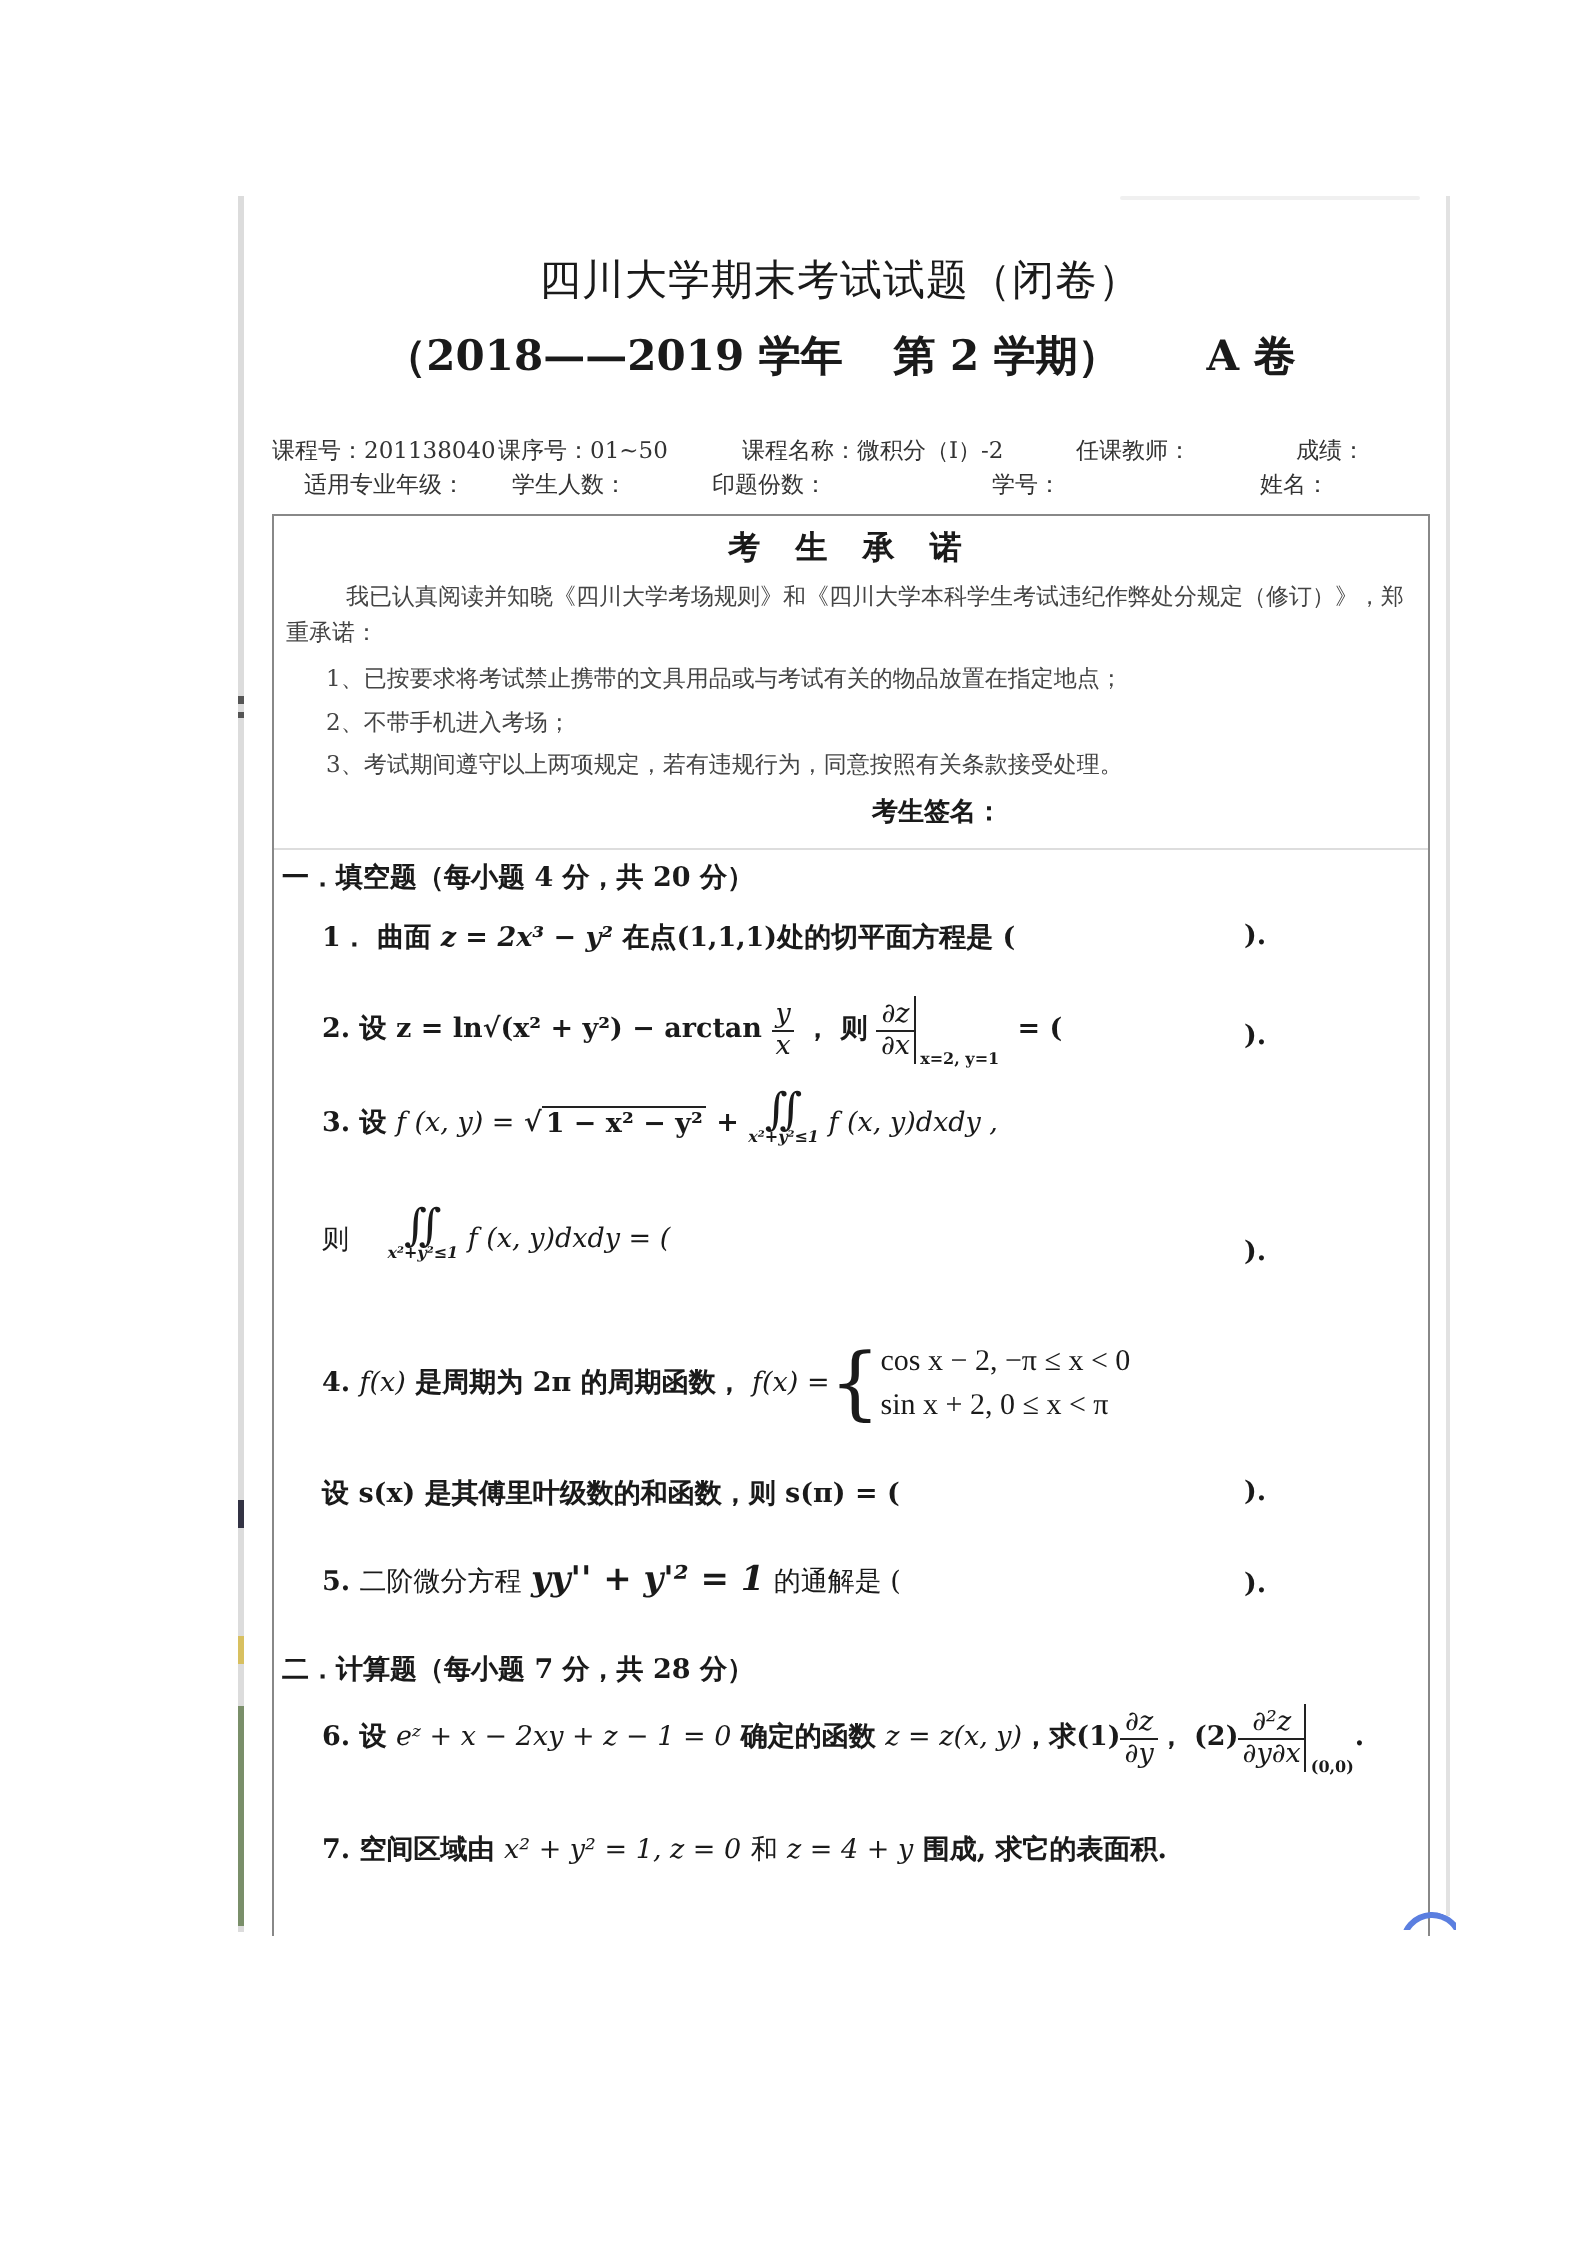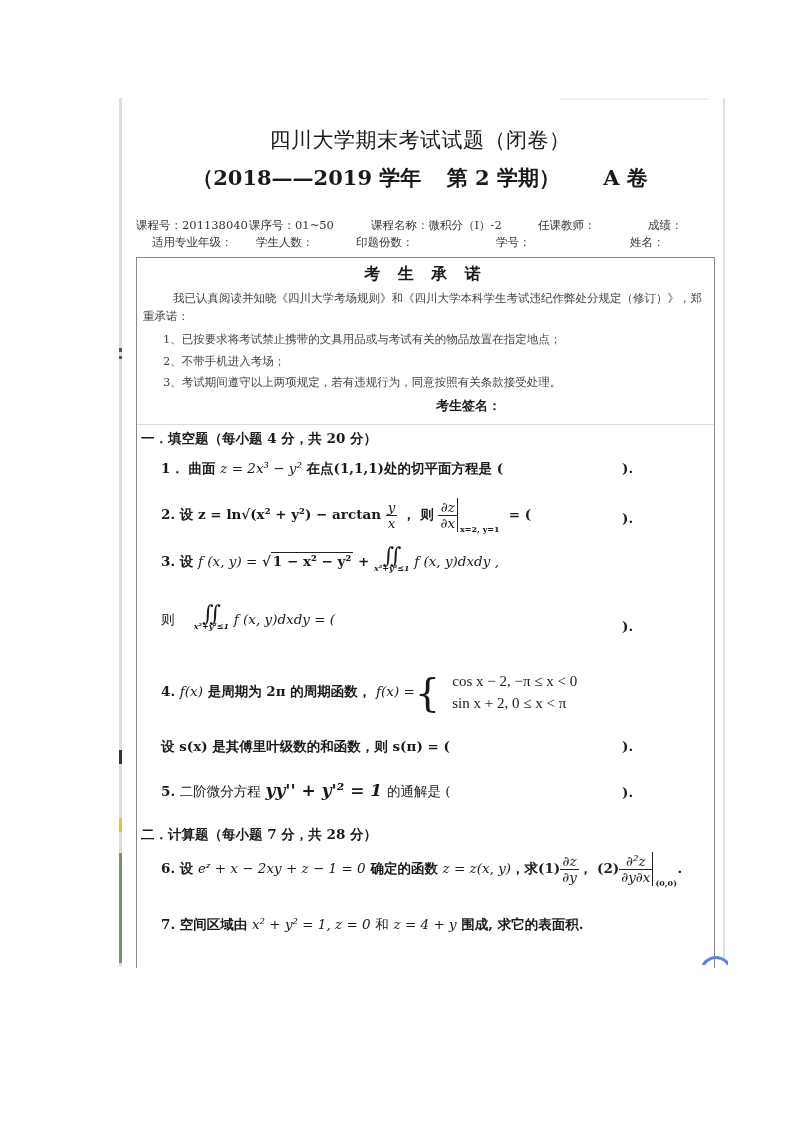--- a/index.html
+++ b/index.html
@@ -37,21 +37,21 @@
   .ans { position:absolute; font-size:13.5px; font-weight:bold; }
   .frac { display:inline-block; vertical-align:middle; text-align:center; font-style:italic; font-weight:normal; line-height:15px; }
   .frac .num { display:block; border-bottom:1px solid #222; padding:0 2px; }
   .frac .den { display:block; padding:0 2px; }
   .sub { font-size:8px; font-weight:bold; }
   .sqrt { border-top:1px solid #222; padding:0 2px; }
   .intsym { display:inline-block; vertical-align:middle; text-align:center; line-height:12px; }
   .intsym .sym { display:block; font-size:22px; font-weight:normal; }
   .intsym .lim { display:block; font-size:8px; font-weight:bold; font-style:italic; }
   .brace { display:inline-block; vertical-align:middle; font-size:40px; font-weight:normal; line-height:40px; }
-  .cases { display:inline-block; vertical-align:middle; font-weight:normal; font-family:"Liberation Serif",serif; font-size:15px; line-height:22px;margin-left:12px; }
+  .cases { display:inline-block; vertical-align:middle; font-weight:normal; font-family:"Liberation Serif",serif; font-size:15px; line-height:22px; }
   .bar { display:inline-block; vertical-align:middle; border-left:1px solid #222; height:34px; position:relative; width:34px; }
   .bar .sub { position:absolute; left:2px; bottom:-2px; white-space:nowrap; }
   .blue-arc { position:absolute; left:700px; top:956px; width:26px; height:26px; border:3px solid #5b7fe0;
               border-radius:50%; border-right-color:transparent; border-bottom-color:transparent; transform:rotate(20deg); }
   .arc-clip { position:absolute; left:698px; top:955px; width:30px; height:10px; overflow:hidden; }
   .arc-clip .blue-arc { left:2px; top:1px; }
 </style>
 </head>
 <body>
 
@@ -94,21 +94,21 @@
   <div class="pledge-item" style="top:96px">2、不带手机进入考场；</div>
   <div class="pledge-item" style="top:117px">3、考试期间遵守以上两项规定，若有违规行为，同意按照有关条款接受处理。</div>
   <div class="pledge-sign">考生签名：</div>
   <div class="divider"></div>
 
   <div class="sec" style="top:172px">一．填空题（每小题 4 分，共 20 分）</div>
 
   <div class="q" style="top:202px">
     <span>1．</span>
     <span>曲面</span>
-    <span class="mi" style="font-weight:normal">z = 2x³ − y²</span>
+    <span class="mi" style="font-weight:bold">z = 2x³ − y²</span>
     <span>在点(1,1,1)处的切平面方程是</span>
     <span>(</span>
   </div>
   <div class="ans" style="top:202px;left:485px">).</div>
 
   <div class="q" style="top:240px">
     <span>2.</span>
     <span>设</span>
     <span>z = ln√(x² + y²) − arctan</span>
     <span class="frac"><span class="num">y</span><span class="den">x</span></span>

